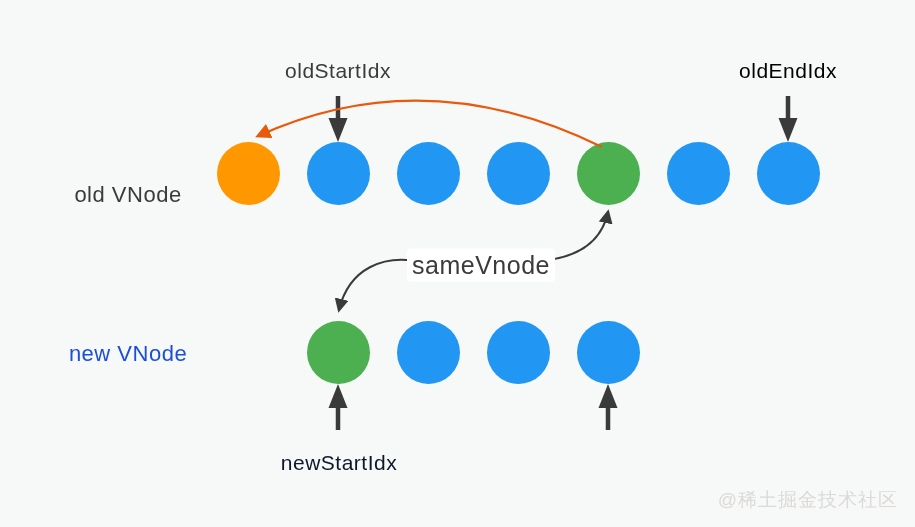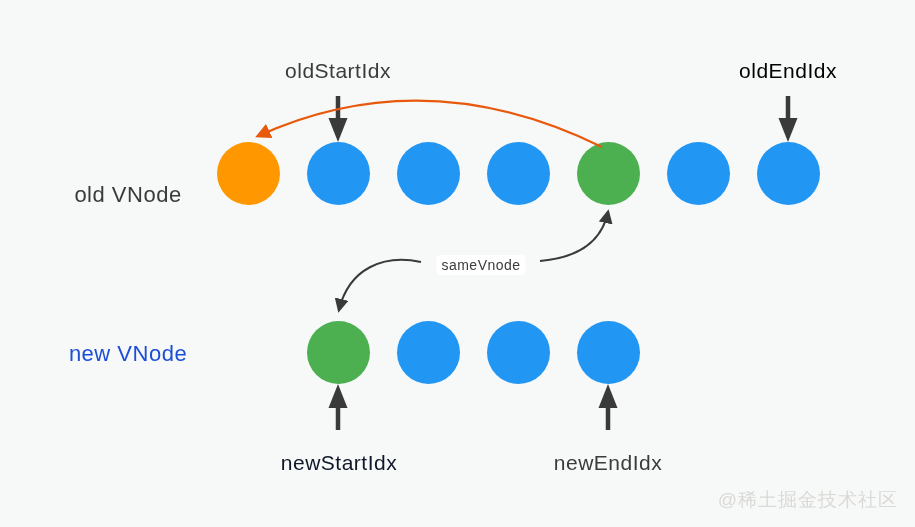--- a/index.html
+++ b/index.html
@@ -10,21 +10,21 @@
     height: 527px;
     overflow: hidden;
   }
   .vnode {
     position: absolute;
     border-radius: 50%;
   }
   .label {
     position: absolute;
     white-space: nowrap;
-    font-size: 14px;
+    font-size: 25px;
     letter-spacing: 0.5px;
   }
   .label.centered { transform: translateX(-50%); }
   .row-label { font-size: 22px; }
   .ptr-label { font-size: 21px; }
   .same-label {
     background: #ffffff;
     padding: 2px 5px;
     border-radius: 4px;
     transform: translate(-50%, -50%);
@@ -106,16 +106,15 @@
   <div class="label ptr-label centered" style="left: 788px; top: 59px; color: #000000; text-align: center;">oldEndIdx</div>
 
   <div class="label row-label centered" style="left: 128px; top: 162px; color: rgb(59, 59, 59); margin-top: 20px;">old VNode</div>
 
   <div class="label row-label centered" style="left: 128px; top: 341px; color: #1d4ed8;">new VNode</div>
 
   <div class="label same-label" style="left: 481px; top: 265px; color: rgb(59, 59, 59);">sameVnode</div>
 
   <div class="label ptr-label centered" style="left: 339px; top: 451px; color: #0f172a;">newStartIdx</div>
 
-  <div class="label ptr-label centered" style="left: 608px; top: 451px; color: rgb(59, 59, 59);">newEndIdx</div>
 
   <div class="watermark" style="color: rgb(219, 218, 214);">@稀土掘金技术社区</div>
 </div>
 
 </body></html>

